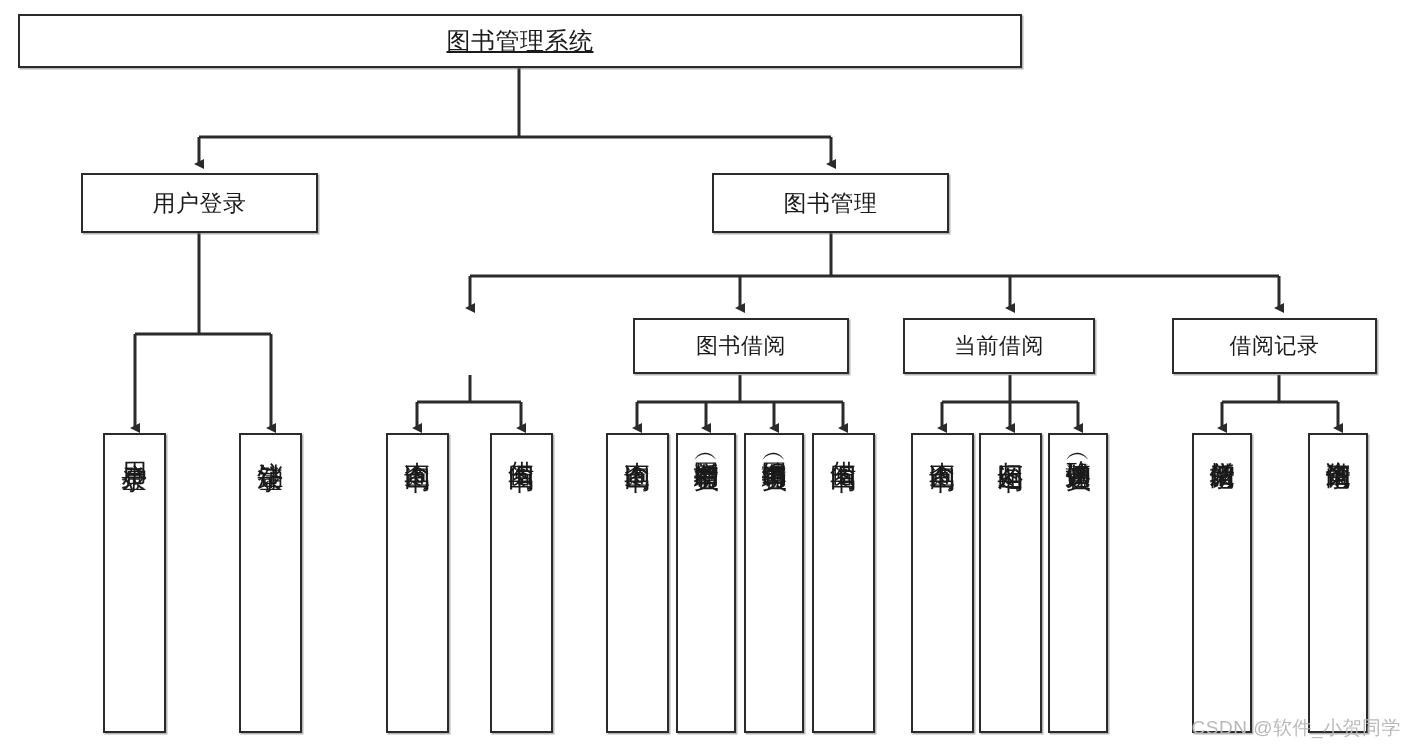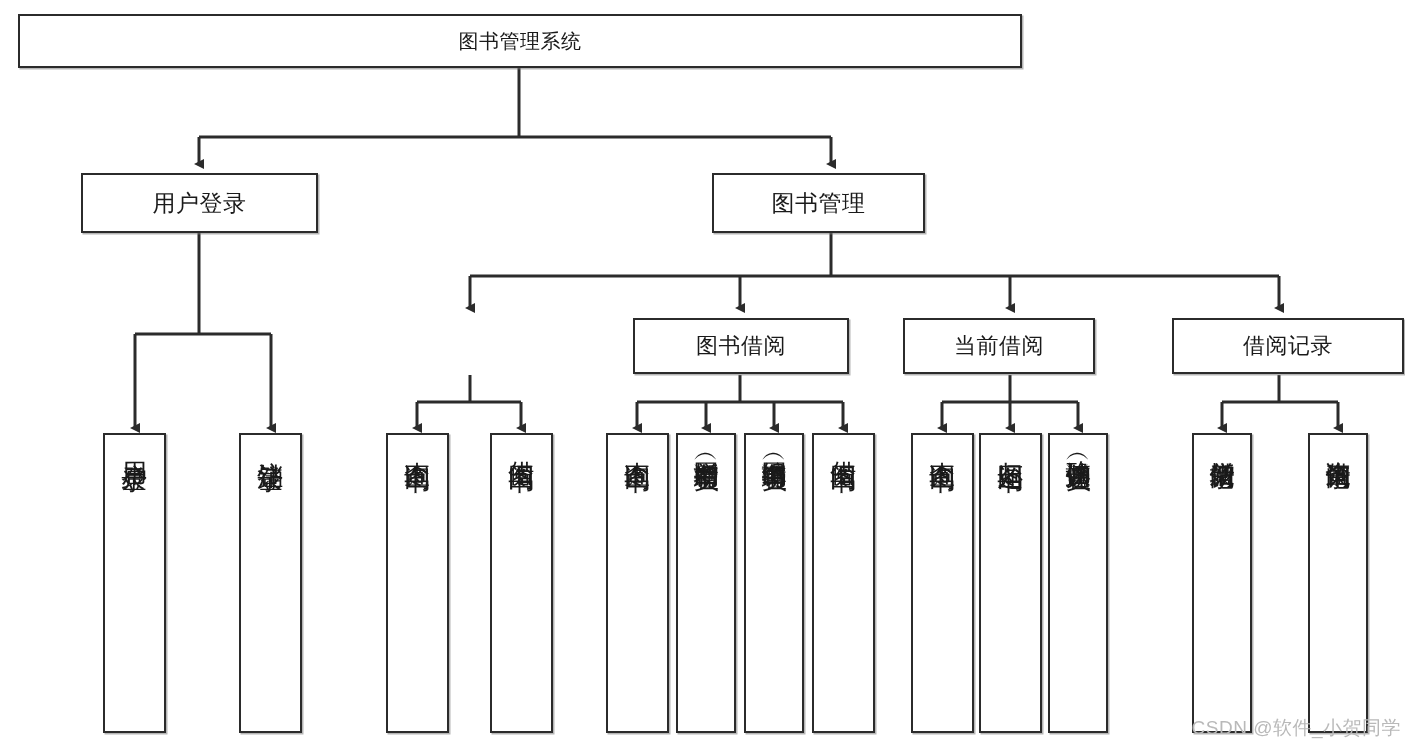--- a/index.html
+++ b/index.html
@@ -42,21 +42,22 @@
     text-align: center;
     line-height: 1.15;
     white-space: nowrap;
   }
   
   .node.horiz .label {
     font-size: 23px;
     letter-spacing: 0.5px;
   }
   .node.root .label {
-    font-size: 20px;
+    font-size: 24px;
+    text-decoration: underline;
   }
   .node.lvl1 .label {
     font-size: 23px;
   }
   .node.lvl2 .label {
     font-size: 22px;
   }
   
   .node.leaf {
     align-items: flex-start;
@@ -145,31 +146,31 @@
     </g>
   </svg>
 
   <div class="node horiz root" style="left:18px; top:14px; width:1004px; height:54px;">
     <span class="label">图书管理系统</span>
   </div>
 
   <div class="node horiz lvl1" style="left:81px; top:173px; width:237px; height:60px;">
     <span class="label">用户登录</span>
   </div>
-  <div class="node horiz lvl1" style="left:712px; top:173px; width:213px; height:60px;">
+  <div class="node horiz lvl1" style="left:712px; top:173px; width:237px; height:60px;">
     <span class="label">图书管理</span>
   </div>
 
   <div class="node horiz lvl2" style="left:633px; top:318px; width:216px; height:56px;">
     <span class="label">图书借阅</span>
   </div>
   <div class="node horiz lvl2" style="left:903px; top:318px; width:192px; height:56px;">
     <span class="label">当前借阅</span>
   </div>
-  <div class="node horiz lvl2" style="left:1172px; top:318px; width:232px; height:56px;">
+  <div class="node horiz lvl2" style="left:1172px; top:318px; width:205px; height:56px;">
     <span class="label">借阅记录</span>
   </div>
 
   <div class="node leaf" style="left:103px; top:433px; width:63px; height:300px;">
     <span class="label">用户登录</span>
   </div>
   <div class="node leaf" style="left:239px; top:433px; width:63px; height:300px;">
     <span class="label">注销登录</span>
   </div>
 

